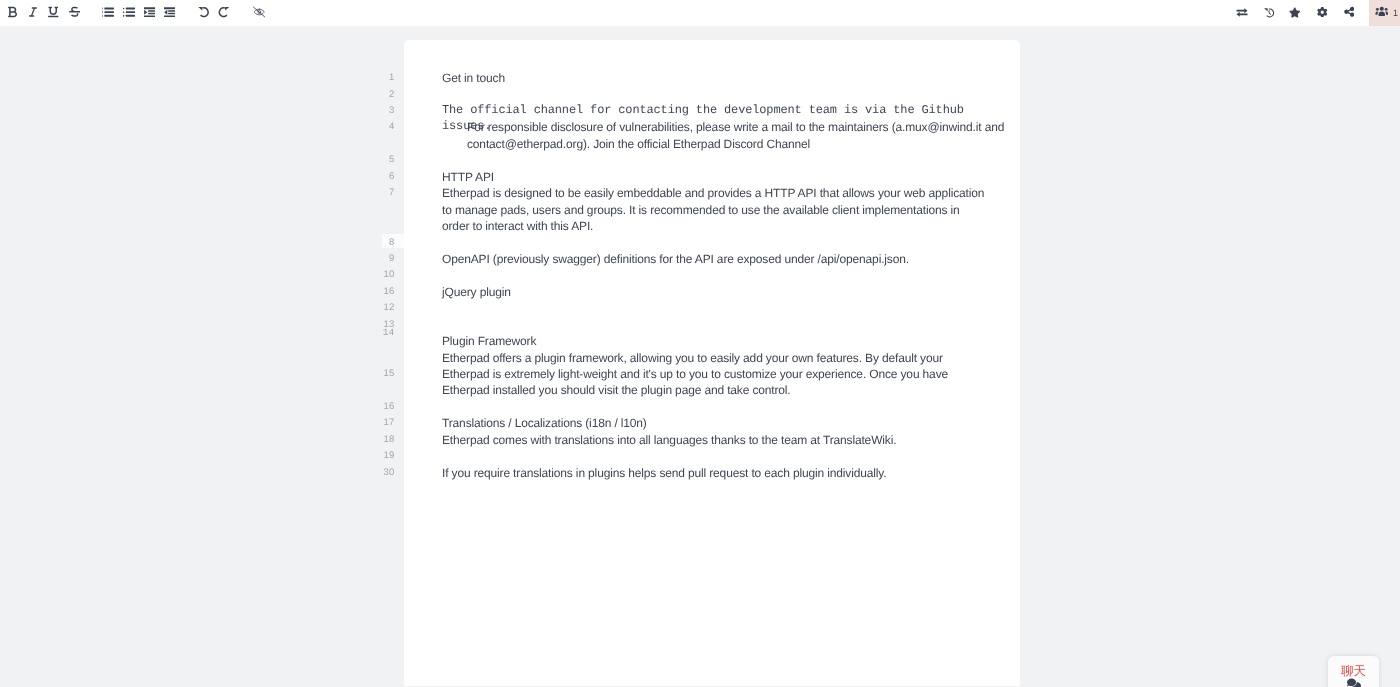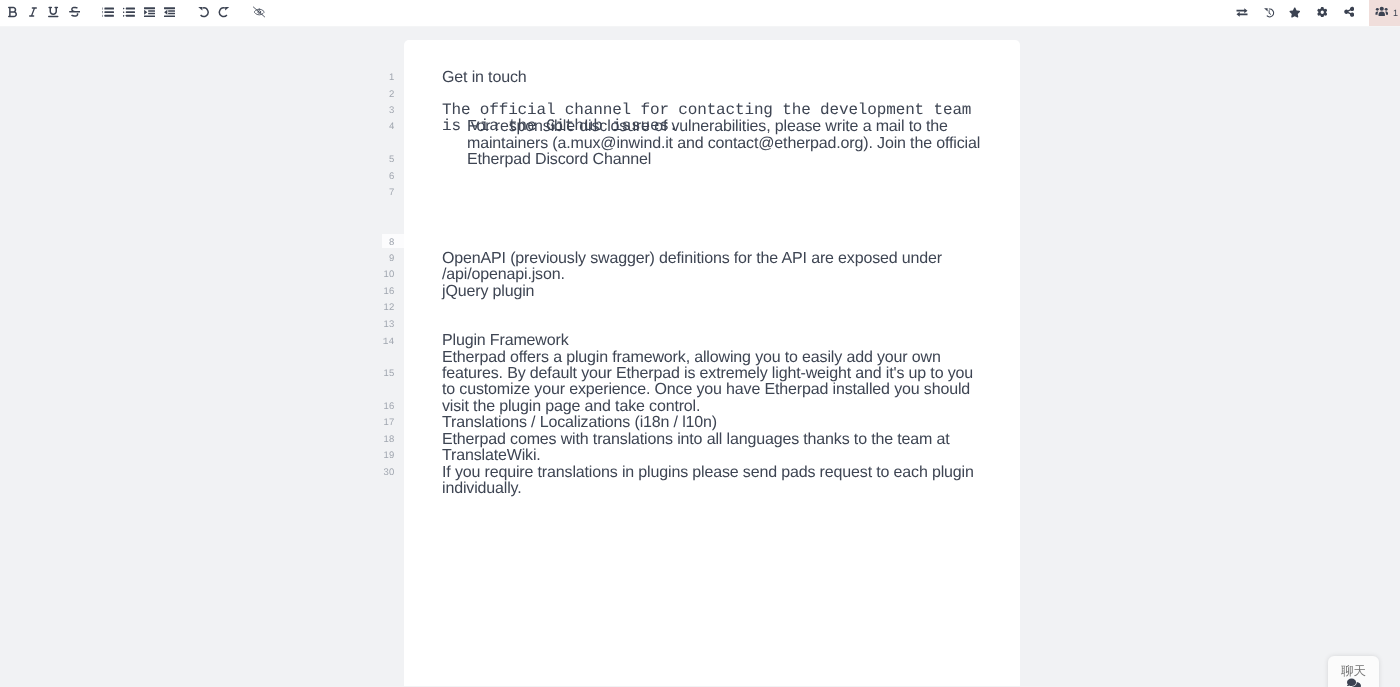--- a/index.html
+++ b/index.html
@@ -89,21 +89,21 @@
     position: absolute;
     left: 382px;
     width: 22px;
     background: #fcfcfd;
   }
   #doc {
     transform: translateZ(0);
     position: absolute;
     left: 404px; top: 0px;
     width: 616px; height: 687px;
-    font-size: 16px;
+    font-size: 12px;
     line-height: 16.43px;
     color: #3e4553;
     letter-spacing: -0.15px;
   }
   .para {
     position: absolute;
     left: 38px;
     width: 545px;
     margin: 0;
     white-space: normal;
@@ -121,21 +121,21 @@
     align-items: center; justify-content: flex-start;
     padding-top: 9px;
     cursor: pointer;
     color: #3b4251;
     z-index: 9;
   }
   #chat-label {
     transform: translateZ(0);
     font-size: 12.5px;
     line-height: 13px;
-    color: #737373;
+    color: #ef4444;
     font-family: "Liberation Sans", sans-serif;
     letter-spacing: 0px;
   }
   #chat-icon { margin-top: 0px; line-height:0; }
 </style>
 </head>
 <body>
 
 <div id="toolbar">
   <div class="tb-left">
@@ -310,39 +310,41 @@
       <div class="lineno" style="top: 152.35px;">5</div>
       <div class="lineno" style="top: 168.78px;">6</div>
       <div class="lineno" style="top: 185.21px;">7</div>
       <div class="lineno-hl" style="top: 233.5px; height: 14.4px;"></div>
       <div class="lineno" style="top: 234.5px;">8</div>
       <div class="lineno" style="top: 250.93px;">9</div>
       <div class="lineno" style="top: 267.36px;">10</div>
       <div class="lineno" style="top: 283.79px;">16</div>
       <div class="lineno" style="top: 300.22px;">12</div>
       <div class="lineno" style="top: 316.65px;">13</div>
-      <div class="lineno" style="top: 334px; font-family: Liberation Mono, monospace;">14</div>
+      <div class="lineno" style="top: 325px; font-family: Liberation Mono, monospace;">14</div>
       <div class="lineno" style="top: 349.51px; margin-top: 16px;">15</div>
       <div class="lineno" style="top: 398.8px;">16</div>
       <div class="lineno" style="top: 415.23px;">17</div>
       <div class="lineno" style="top: 431.66px;">18</div>
       <div class="lineno" style="top: 448.09px;">19</div>
       <div class="lineno" style="top: 464.52px;">30</div>
     </div>
   <div id="doc">
       <div class="para" style="position: absolute; top: 70.2px; left: 38px; width: 545px;">Get in touch</div>
       <div class="para" style="position: absolute; top: 102px; left: 38px; width: 545px; font-family: Liberation Mono, monospace;">The official channel for contacting the development team is via the Github issues.</div>
       <div class="para" style="position: absolute; top: 119.49px; left: 38px; width: 545px; margin-left: 25px;">For responsible disclosure of vulnerabilities, please write a mail to the maintainers (a.mux@inwind.it and contact@etherpad.org). Join the official Etherpad Discord Channel</div>
+      <div class="para" style="position: absolute; top: 168.78px; left: 38px; width: 545px;">HTTP API</div>
+      <div class="para" style="position: absolute; top: 185.21px; left: 38px; width: 545px;">Etherpad is designed to be easily embeddable and provides a HTTP API that allows your web application to manage pads, users and groups. It is recommended to use the available client implementations in order to interact with this API.</div>
       <div class="para" style="position: absolute; top: 250.93px; left: 38px; width: 545px;">OpenAPI (previously swagger) definitions for the API are exposed under /api/openapi.json.</div>
       <div class="para" style="position: absolute; top: 283.79px; left: 38px; width: 545px;">jQuery plugin</div>
       <div class="para" style="position: absolute; top: 333.08px; left: 38px; width: 545px;">Plugin Framework</div>
       <div class="para" style="position: absolute; top: 349.51px; left: 38px; width: 545px;">Etherpad offers a plugin framework, allowing you to easily add your own features. By default your Etherpad is extremely light-weight and it's up to you to customize your experience. Once you have Etherpad installed you should visit the plugin page and take control.</div>
       <div class="para" style="position: absolute; top: 415.23px; left: 38px; width: 545px;">Translations / Localizations (i18n / l10n)</div>
       <div class="para" style="position: absolute; top: 431.66px; left: 38px; width: 545px;">Etherpad comes with translations into all languages thanks to the team at TranslateWiki.</div>
-      <div class="para" style="position: absolute; top: 464.52px; left: 38px; width: 545px;">If you require translations in plugins please send pads request to each plugin individually.</div>
+      <div class="para" style="position: absolute; top: 464.52px; left: 38px; width: 545px;">If you require translations in plugins helps send pull request to each plugin individually.</div>
     </div>
 </div>
 
 <div id="chat-widget">
     <div id="chat-label">聊天</div>
     <div id="chat-icon"><svg width="14" height="12" viewBox="0 0 640 512" fill="currentColor">
         <path d="M208 352c114.9 0 208-78.8 208-176S322.9 0 208 0S0 78.8 0 176c0 38.6 14.7 74.3 39.6 103.4c-3.5 9.4-8.7 17.7-14.2 24.7c-4.8 6.2-9.7 11-13.3 14.3c-1.8 1.6-3.3 2.9-4.3 3.7c-.5 .4-.9 .7-1.1 .8l-.2 .2 0 0 0 0C1 327.2-1.4 334.4 .8 340.9S9.1 352 16 352c21.8 0 43.8-5.6 62.1-12.5c9.2-3.5 17.8-7.4 25.3-11.4C134.1 343.3 169.8 352 208 352zM448 176c0 112.3-99.1 196.9-216.5 207C255.8 457.4 336.4 512 432 512c38.2 0 73.9-8.7 104.7-23.9c7.5 4 16 7.9 25.2 11.4c18.3 6.9 40.3 12.5 62.1 12.5c6.9 0 13.1-4.5 15.2-11.1c2.1-6.6-.2-13.8-5.8-17.9l0 0 0 0-.2-.2c-.2-.2-.6-.4-1.1-.8c-1-.8-2.5-2-4.3-3.7c-3.6-3.3-8.5-8.1-13.3-14.3c-5.5-7-10.7-15.4-14.2-24.7c24.9-29 39.6-64.7 39.6-103.4c0-92.8-84.9-168.9-192.6-175.5c.4 5.1 .6 10.3 .6 15.5z"></path>
       </svg></div>
   </div>
 

